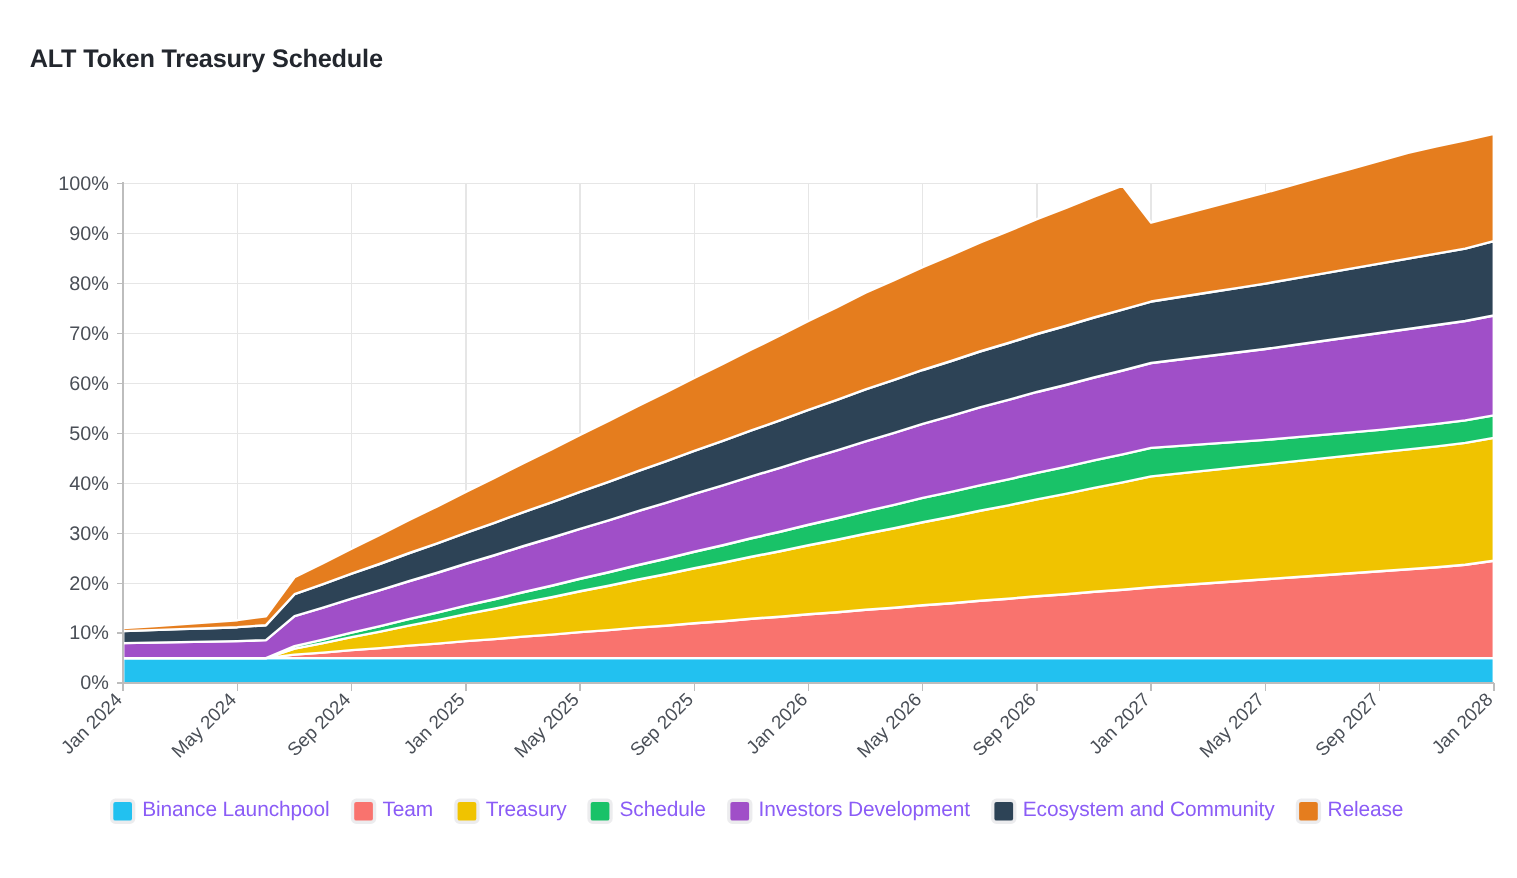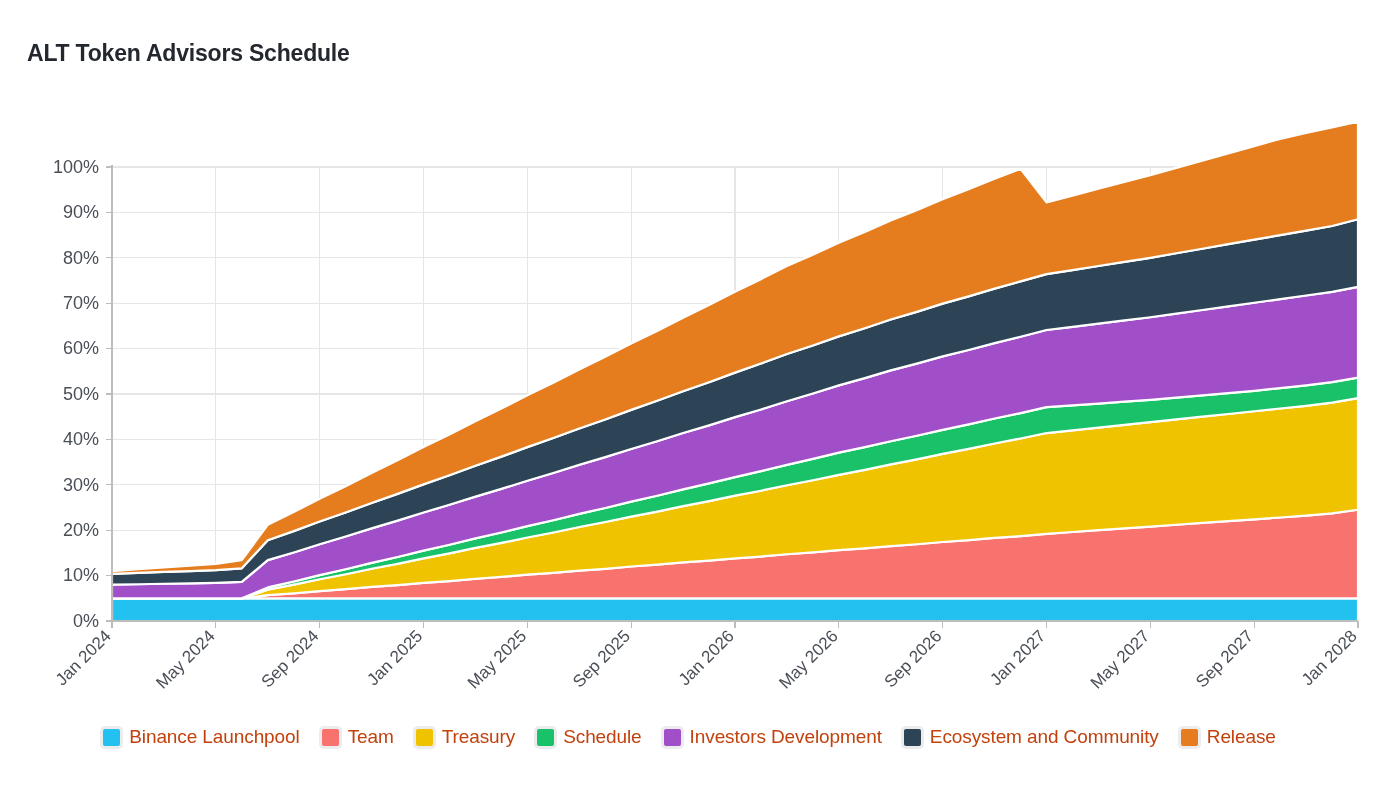--- a/index.html
+++ b/index.html
@@ -87,30 +87,30 @@
     white-space: nowrap;
   }
   .legend-swatch {
     width: 17px;
     height: 17px;
     border-radius: 2px;
     box-shadow: 0 0 0 3px rgba(225,225,228,0.62);
   }
   .legend-label {
     font-size: 19px;
-    color: #c2410c;
+    color: #8b5cf6;
     letter-spacing: -0.1px;
   }
 </style>
 </head>
 <body>
 
 <div id="chart-root">
 
-  <div id="chart-title">ALT Token Advisors Schedule</div>
+  <div id="chart-title">ALT Token Treasury Schedule</div>
 
   <svg id="plot-svg" width="1379" height="726">
     <g id="grid-layer">
         <line x1="112" y1="621" x2="1358" y2="621" class="gridline"></line>
         <line x1="112" y1="575.6" x2="1358" y2="575.6" class="gridline"></line>
         <line x1="112" y1="530.2" x2="1358" y2="530.2" class="gridline"></line>
         <line x1="112" y1="484.8" x2="1358" y2="484.8" class="gridline"></line>
         <line x1="112" y1="439.4" x2="1358" y2="439.4" class="gridline"></line>
         <line x1="112" y1="394" x2="1358" y2="394" class="gridline"></line>
         <line x1="112" y1="348.6" x2="1358" y2="348.6" class="gridline"></line>

